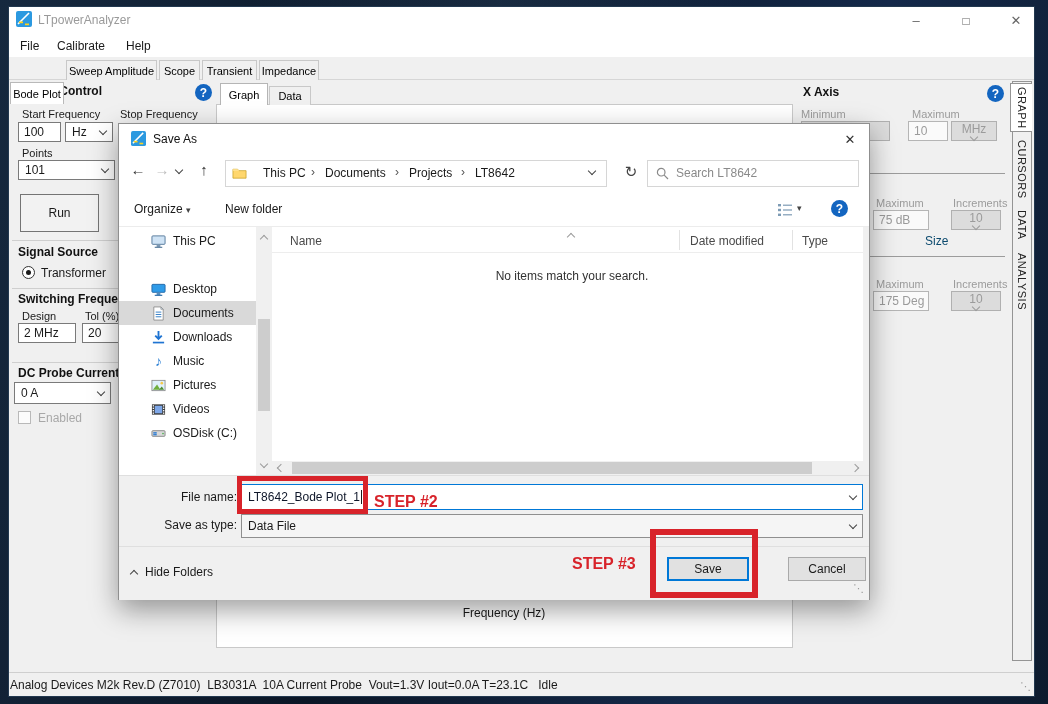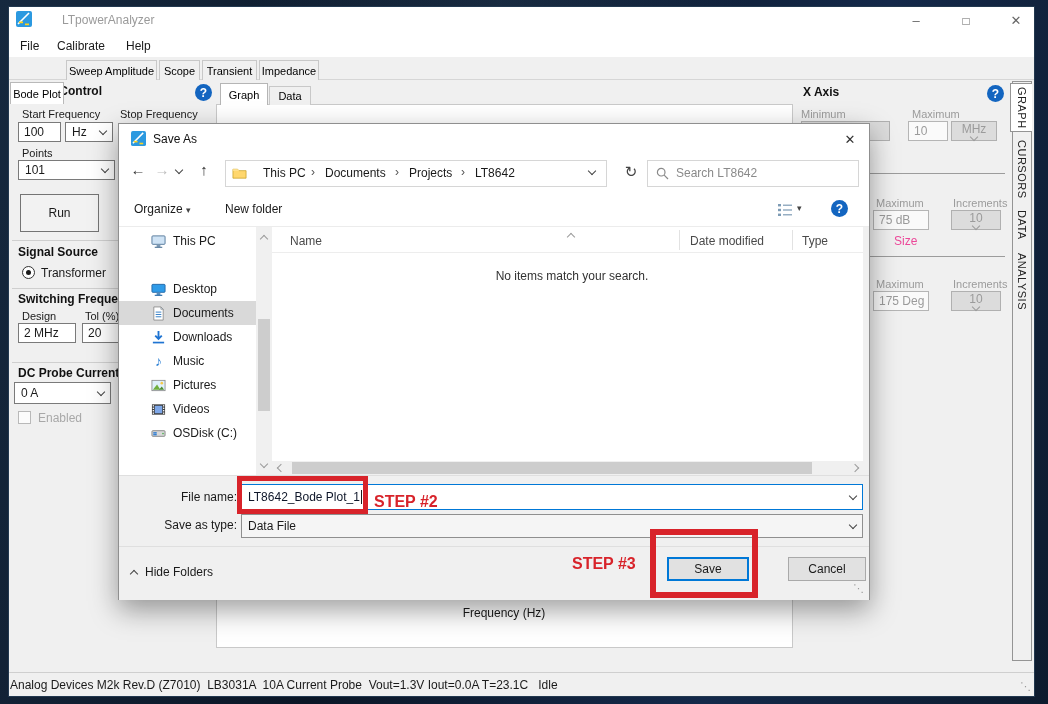--- a/index.html
+++ b/index.html
@@ -48,21 +48,21 @@
 
   <div class="abs" style="left:8px;top:6px;width:1027px;height:691px;background:#f0f0f0;border:1px solid #22384f;box-sizing:border-box;"></div>
 
   <div class="abs" style="left:9px;top:7px;width:1025px;height:27px;background:#fff;"></div>
   <svg class="abs" style="left:16px;top:11px;" width="16" height="16" viewBox="0 0 16 16">
       <rect width="16" height="16" rx="2" fill="#2b99e0"></rect>
       <path d="M2 13 L13 2" stroke="#fff" stroke-width="1.6"></path>
       <rect x="3" y="10.5" width="4" height="1.7" fill="#ffd21e"></rect>
       <rect x="9" y="12.5" width="4" height="1.7" fill="#ffd21e"></rect>
     </svg>
-  <div class="abs" style="left:38px;top:13px;font-size:12px;color:#9a9a9a;margin-left:24px;">LTpowerAnalyzer</div>
+  <div class="abs" style="left:38px;top:13px;font-size:12px;color:#9a9a9a;">LTpowerAnalyzer</div>
   <div class="abs" style="left:900px;top:7px;width:32px;height:27px;display:flex;align-items:center;justify-content:center;color:#666;font-size:13px;">–</div>
   <div class="abs" style="left:950px;top:7px;width:32px;height:27px;display:flex;align-items:center;justify-content:center;color:#666;font-size:12px;">□</div>
   <div class="abs" style="left:1000px;top:7px;width:32px;height:27px;display:flex;align-items:center;justify-content:center;color:#666;font-size:13px;">✕</div>
 
   <div class="abs" style="left:9px;top:34px;width:1025px;height:23px;background:#fff;"></div>
   <div class="lb12" style="left:20px;top:39px;">File</div>
   <div class="lb12" style="left:57px;top:39px;">Calibrate</div>
   <div class="lb12" style="left:126px;top:39px;">Help</div>
 
   <div class="abs" style="left:9px;top:57px;width:1025px;height:23px;background:#f0f0f0;"></div>
@@ -301,21 +301,21 @@
       <div class="thumb" style="left:1px;top:92px;width:12px;height:92px;"></div>
       <span class="cvd cg" style="position:absolute;left:4px;top:237px;"></span>
     </div>
 
     <div class="abs" style="left:153px;top:103px;width:591px;height:248px;background:#fff;">
       <div style="position:absolute;left:0;top:0;width:591px;height:26px;border-bottom:1px solid #ededed;box-sizing:border-box;"></div>
       <span class="cvu cg" style="position:absolute;left:296px;top:4px;"></span>
       <div class="abs" style="left:18px;top:7px;font-size:12px;color:#4a4a4a;">Name</div>
       <div class="abs" style="left:418px;top:7px;font-size:12px;color:#4a4a4a;">Date modified</div>
       <div class="abs" style="left:530px;top:7px;font-size:12px;color:#4a4a4a;">Type</div>
-      <div class="abs" style="left:560px;top:7px;font-size:12px;color:#ec4899;transform:translateX(62px);">Size</div>
+      <div class="abs" style="left:591px;top:7px;font-size:12px;color:#0c4a6e;transform:translateX(62px);">Size</div>
       <div class="colsep" style="left:407px;top:3px;height:20px;"></div>
       <div class="colsep" style="left:520px;top:3px;height:20px;"></div>
 
       <div class="abs" style="left:150px;top:42px;width:300px;text-align:center;font-size:12px;color:#333;">No items match your search.</div>
 
       <div class="abs scroll" style="left:0;top:234px;width:591px;height:14px;">
         <span class="cvl cg" style="position:absolute;left:6px;top:4px;"></span>
         <div class="thumb" style="left:20px;top:1px;width:520px;height:12px;"></div>
         <span class="cvr cg" style="position:absolute;left:580px;top:4px;"></span>
       </div>

